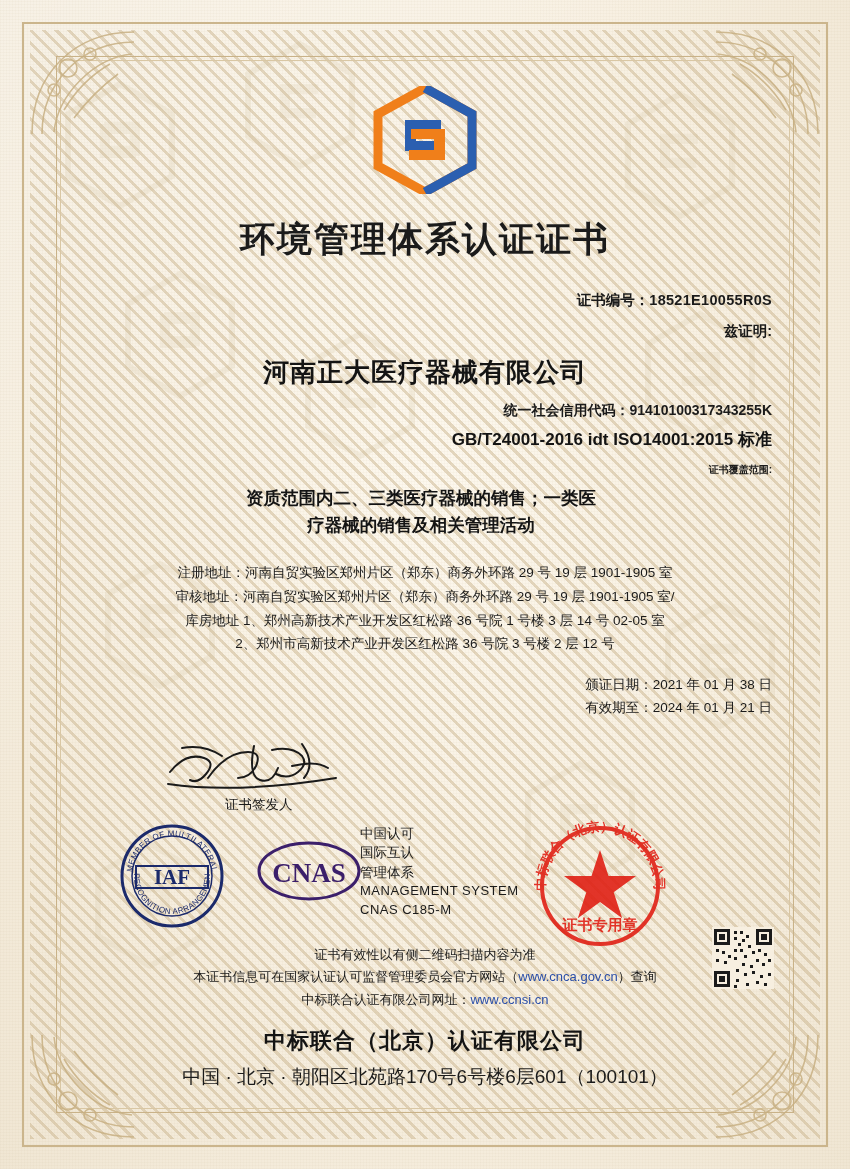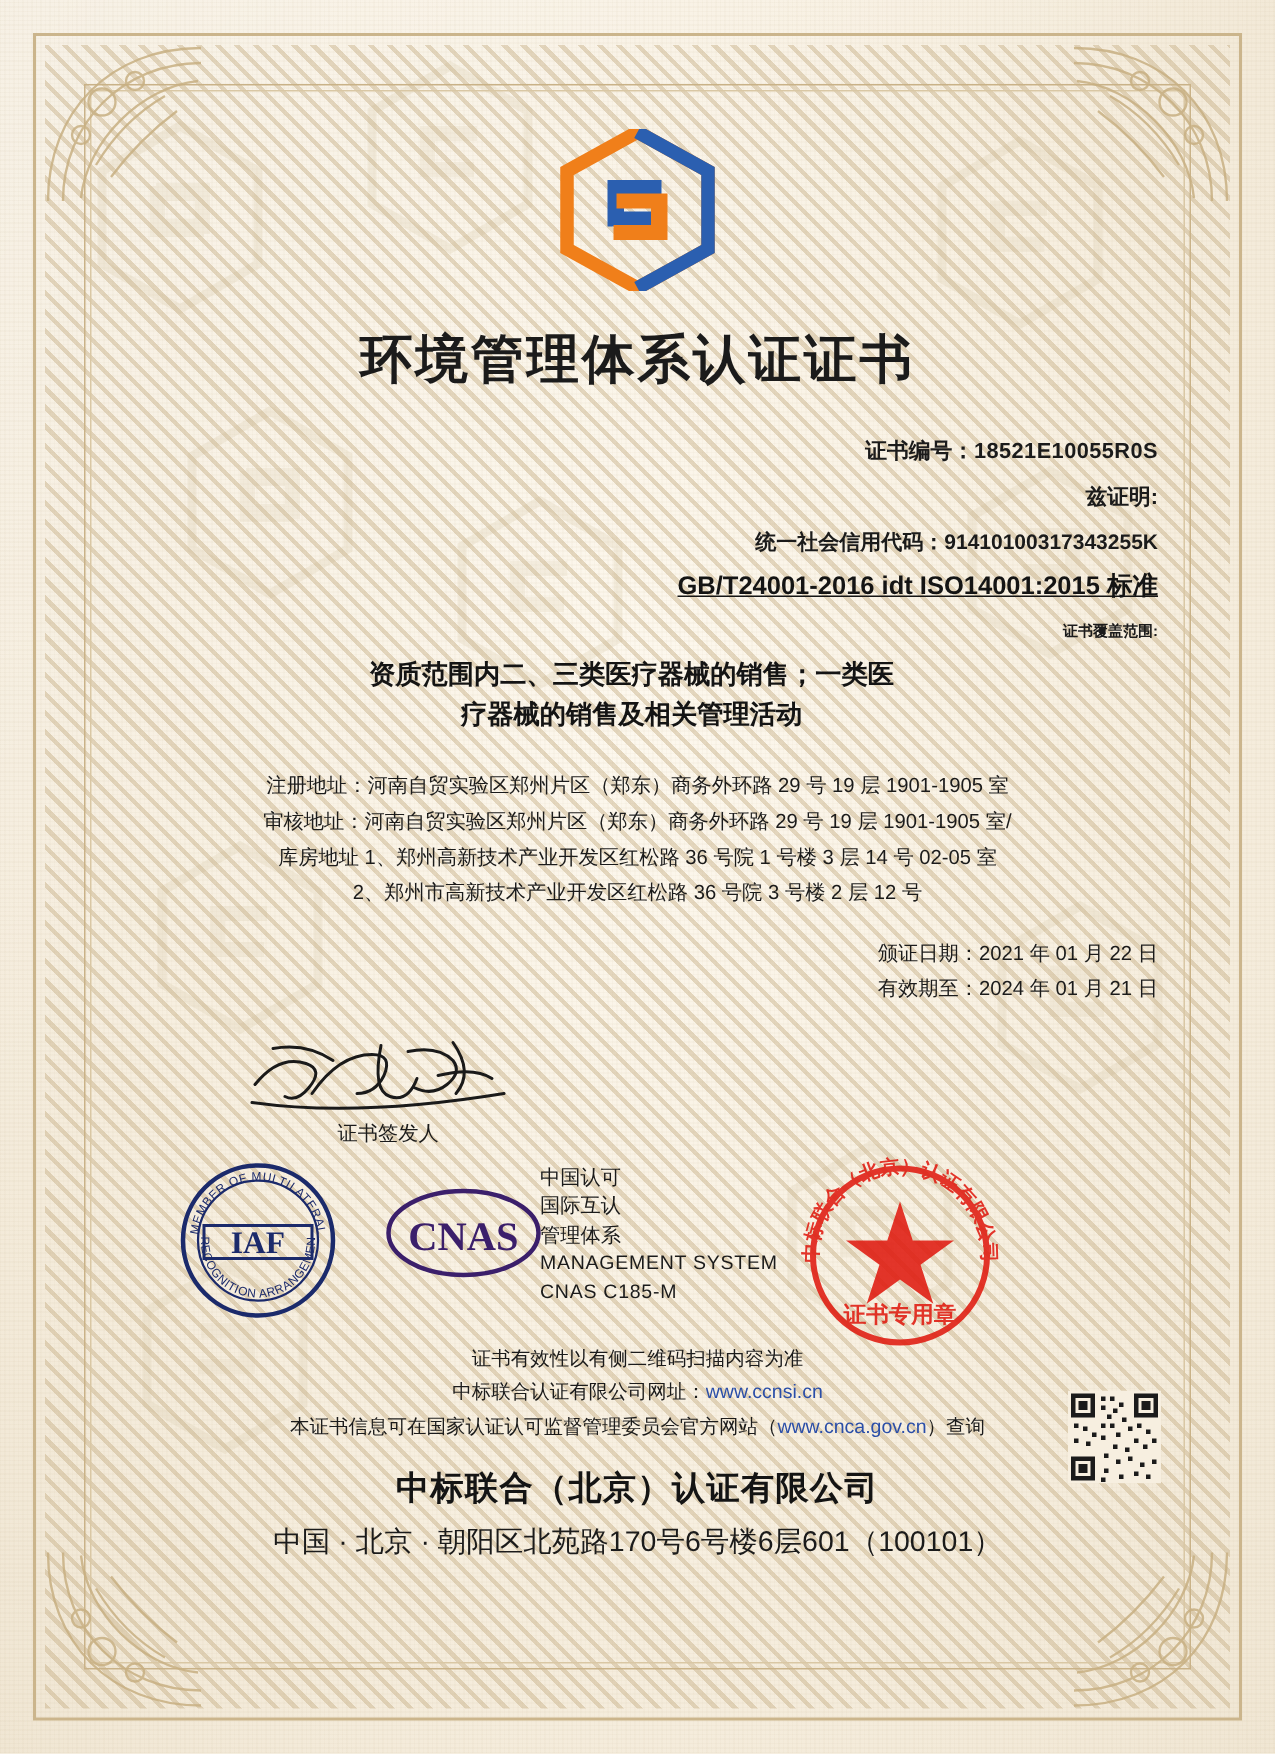--- a/index.html
+++ b/index.html
@@ -145,21 +145,20 @@
     color: #1b1b1b;
   }
 
   .standard {
     margin-top: 8px;
     text-align: right;
     padding-right: 8px;
     font-size: 17px;
     font-weight: bold;
     color: #141414;
-    text-decoration: underline;
   }
 
   .scope-label {
     margin-top: 12px;
     text-align: right;
     padding-right: 8px;
     font-size: 10px;
     font-weight: bold;
     color: #1b1b1b;
   }
@@ -421,20 +420,21 @@
     </div>
 
     <div class="cert-title">环境管理体系认证证书</div>
 
     <div class="cert-number">
       <span>证书编号：</span><span class="num">18521E10055R0S</span>
     </div>
 
     <div class="hereby">兹证明:</div>
 
+    <div class="company">河南正大医疗器械有限公司</div>
 
     <div class="line-right">
       <span>统一社会信用代码：</span><span>91410100317343255K</span>
     </div>
 
 
     <div class="standard">GB/T24001-2016 idt ISO14001:2015 标准</div>
 
     <div class="scope-label">证书覆盖范围:</div>
     <div class="scope-text">
@@ -444,21 +444,21 @@
 
     <div class="address-block">
       <div class="row">注册地址：河南自贸实验区郑州片区（郑东）商务外环路 29 号 19 层 1901-1905 室</div>
       <div class="row">审核地址：河南自贸实验区郑州片区（郑东）商务外环路 29 号 19 层 1901-1905 室/</div>
       <div class="row">库房地址 1、郑州高新技术产业开发区红松路 36 号院 1 号楼 3 层 14 号 02-05 室</div>
       <div class="row">2、郑州市高新技术产业开发区红松路 36 号院 3 号楼 2 层 12 号</div>
     </div>
 
     <div class="dates">
       <div>
-        <span>颁证日期：</span><span>2021 年 01 月 22 日</span>
+        <span>颁证日期：</span><span>2021 年 01 月 38 日</span>
       </div>
       <div>
         <span>有效期至：</span><span>2024 年 01 月 21 日</span>
       </div>
     </div>
 
     <div class="signature-area">
       <svg class="signature-svg" width="200" height="62" viewBox="0 0 200 62">
         <g fill="none" stroke="#1a1a1a" stroke-width="2" stroke-linecap="round">
           <path d="M8 34 q16 -20 34 -14 q12 4 2 16 q-8 10 -16 6"></path>
@@ -517,24 +517,24 @@
           </text>
           <path d="M75 42 l8.5 26h27.5l-22.3 16.2 8.5 26L75 94l-22.2 16.2 8.5-26L39 68h27.5z" fill="#e01b10"></path>
           <text x="75" y="122" text-anchor="middle" font-size="15" font-weight="bold" font-family="'DejaVu Sans', sans-serif" fill="#e01b10">证书专用章</text>
         </g>
       </svg>
     </div>
 
     <div class="footnotes">
       <div>证书有效性以有侧二维码扫描内容为准</div>
       <div>
-        <span>中标联合认证有限公司网址：</span><span class="link">www.ccnsi.cn</span>
+        <span>本证书信息可在国家认证认可监督管理委员会官方网站（</span><span class="link">www.cnca.gov.cn</span><span>）查询</span>
       </div>
       <div>
-        <span>本证书信息可在国家认证认可监督管理委员会官方网站（</span><span class="link">www.cnca.gov.cn</span><span>）查询</span>
+        <span>中标联合认证有限公司网址：</span><span class="link">www.ccnsi.cn</span>
       </div>
     </div>
 
     <div class="issuer">中标联合（北京）认证有限公司</div>
     <div class="issuer-addr">中国 · 北京 · 朝阳区北苑路170号6号楼6层601（100101）</div>
 
     <svg class="qr" viewBox="0 0 62 62">
       <rect x="0" y="0" width="62" height="62" fill="#f7efe0"></rect>
       <g fill="#1b1b1b">
         <rect x="2" y="2" width="16" height="16"></rect>

